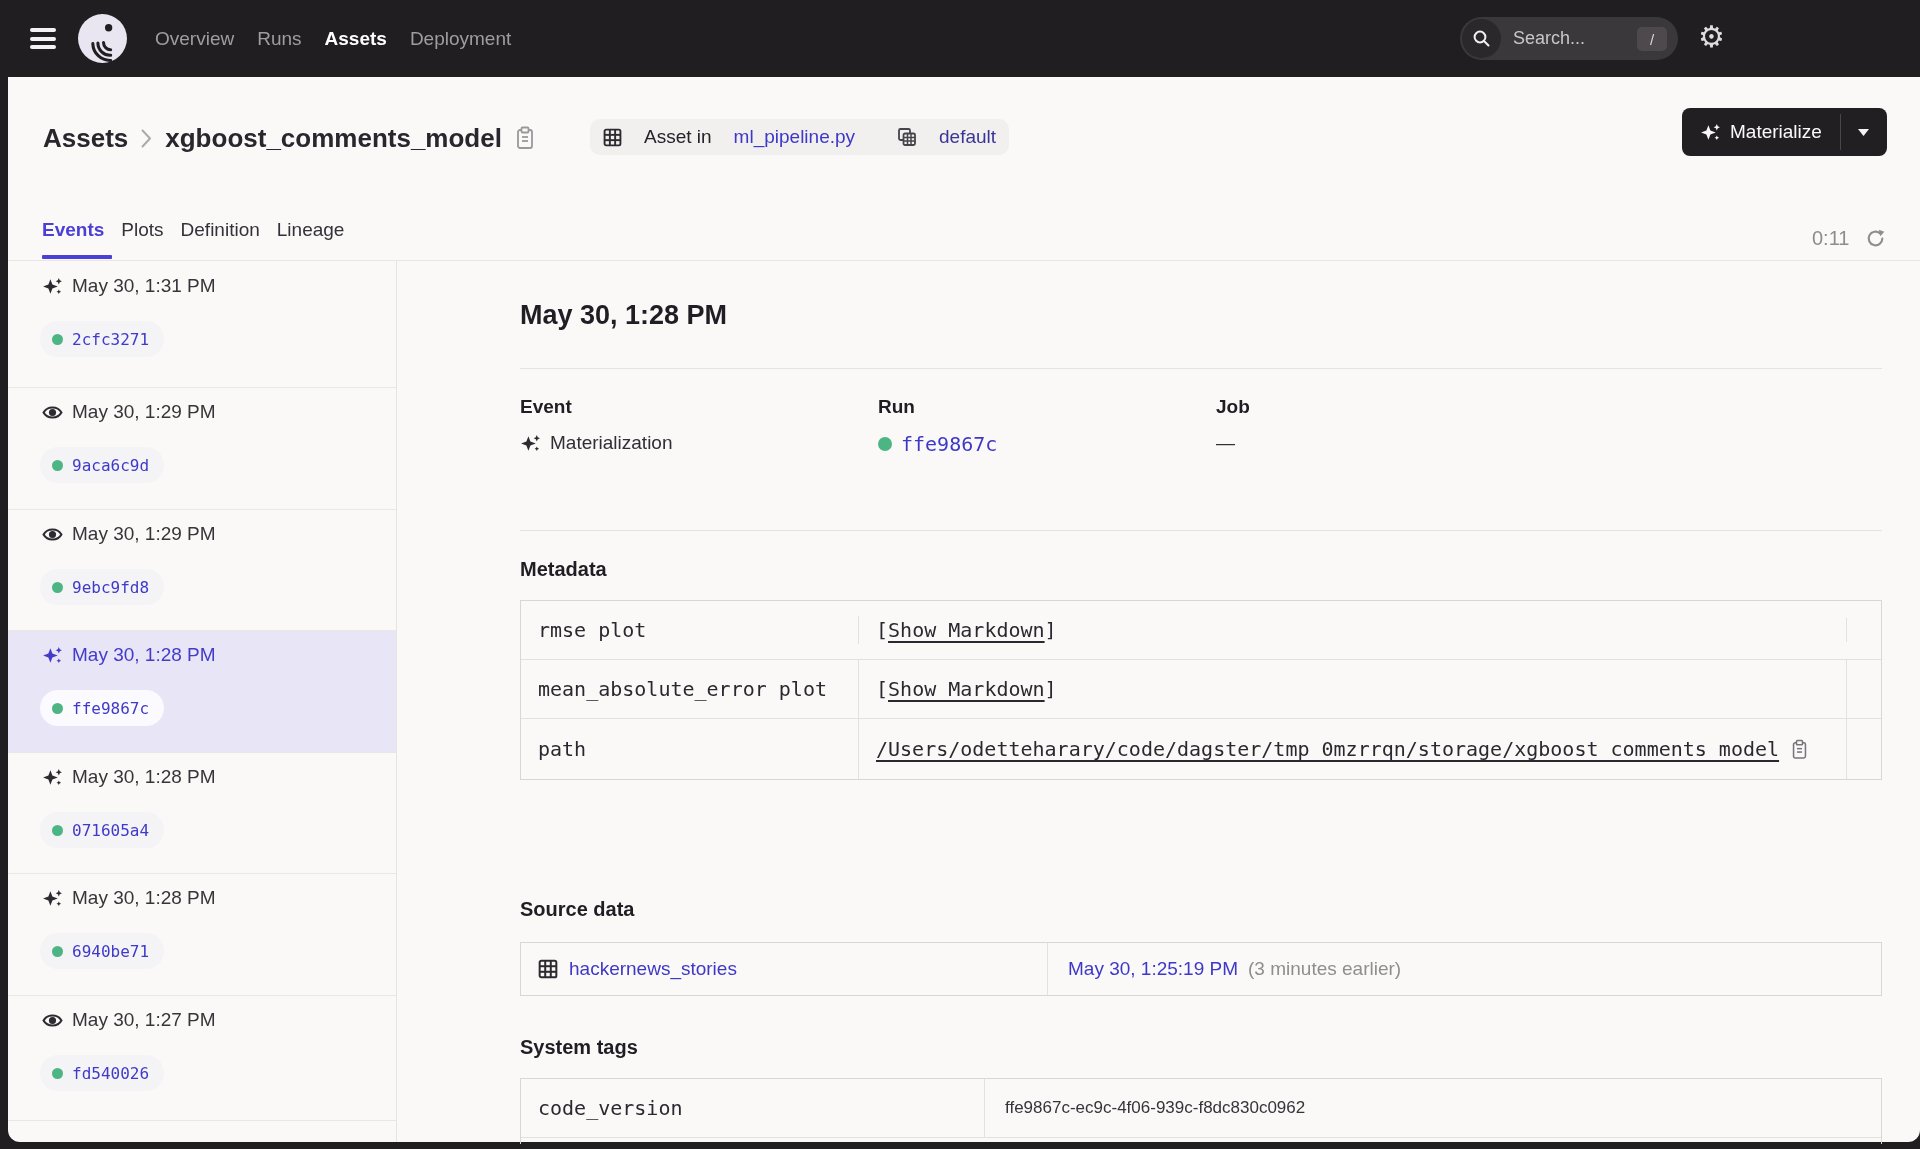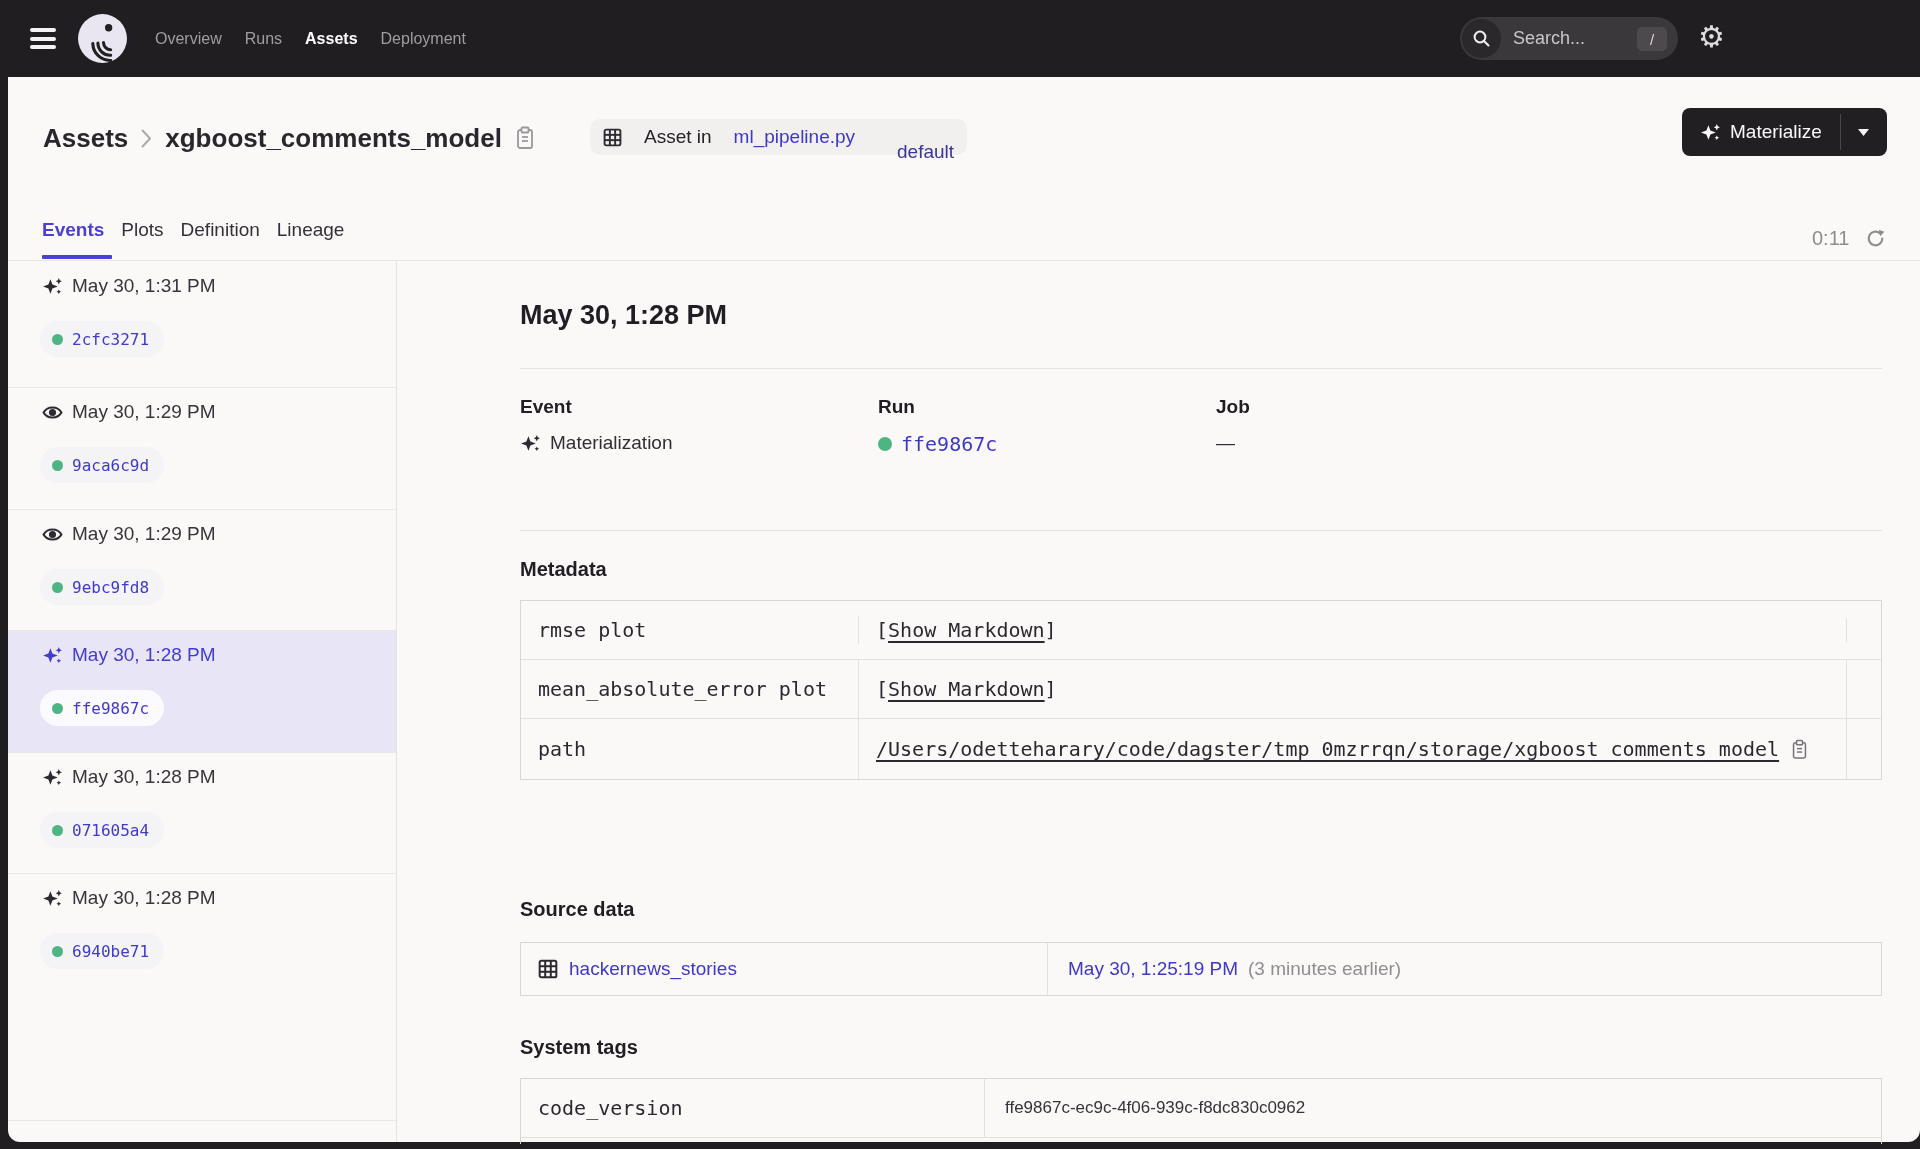--- a/index.html
+++ b/index.html
@@ -6,21 +6,21 @@
   .stage{position:relative;width:1920px;height:1149px;background:#211E21;
          font-family:"Liberation Sans",sans-serif;overflow:hidden;}
   .mono{font-family:"DejaVu Sans Mono",monospace;}
 
   
   .topnav{position:absolute;left:0;top:0;width:1920px;height:77px;background:#211E21;}
   .hamburger{position:absolute;left:30px;top:28px;width:28px;height:22px;cursor:pointer;}
   .hamburger span{display:block;width:26px;height:4px;background:#F4F2F4;border-radius:2px;margin-bottom:4.5px;}
   .logo{position:absolute;left:77px;top:13px;width:51px;height:51px;}
   .navlinks{position:absolute;left:155px;top:0;height:77px;display:flex;align-items:center;gap:23px;}
-  .navlink{font-size:16px;color:#A09CA0;cursor:pointer;}
+  .navlink{font-size:19px;color:#A09CA0;cursor:pointer;}
   .navlink.active{color:#FFFFFF;font-weight:700;}
   .searchpill{position:absolute;left:1460px;top:17px;width:218px;height:43px;border-radius:22px;
               background:#3B383B;display:flex;align-items:center;}
   .searchcircle{width:39px;height:39px;border-radius:50%;background:#2B282B;margin-left:2px;
                 display:flex;align-items:center;justify-content:center;}
   .searchinput{background:transparent;border:none;outline:none;width:110px;margin-left:10px;
                font-family:"Liberation Sans",sans-serif;font-size:18px;color:#C9C6C9;}
   .searchinput::placeholder{color:#C9C6C9;opacity:1;}
   .slashkey{position:absolute;right:11px;top:10px;width:30px;height:24px;background:#4D494D;border-radius:5px;
             color:#D8D5D8;font-size:15px;display:flex;align-items:center;justify-content:center;}
@@ -30,21 +30,21 @@
   .content{position:absolute;left:8px;top:77px;width:1912px;height:1065px;background:#FAF9F7;
            border-radius:0 0 12px 12px;}
 
   
   .crumbrow{position:absolute;left:43px;top:112px;height:52px;display:flex;align-items:center;gap:13px;}
   .crumb{font-size:26px;font-weight:600;color:#2A262E;cursor:pointer;}
   .pill{position:absolute;height:36px;border-radius:10px;background:#F1F0EE;display:flex;align-items:center;
         padding:0 13px;gap:22px;font-size:19px;color:#26222A;cursor:pointer;}
   .pill .link{color:#3E38C8;}
   .pill1{left:590px;top:119px;}
-  .pill2{left:884px;top:119px;color:#3A3596;font-weight:500;flex-direction:column;}
+  .pill2{left:884px;top:119px;color:#3A3596;font-weight:500;}
   .matbtn{position:absolute;left:1682px;top:108px;height:48px;background:#221F22;border-radius:8px;
           display:flex;align-items:stretch;color:#FAF9FA;cursor:pointer;}
   .matmain{display:flex;align-items:center;gap:9px;padding:0 18px;font-size:19px;font-weight:500;}
   .matdiv{width:1px;background:#4A464A;margin:6px 0;}
   .matcaret{width:46px;display:flex;align-items:center;justify-content:center;}
 
   
   .tabs{position:absolute;left:42px;top:219px;display:flex;gap:17px;}
   .tab{font-size:19px;color:#35313A;cursor:pointer;}
   .tab.active{color:#4B3FD6;font-weight:700;}
@@ -293,20 +293,32 @@
       <path d="M16 2 L16.9 4.1 L19 5 L16.9 5.9 L16 8 L15.1 5.9 L13 5 L15.1 4.1 Z"></path>
       <path d="M16 12.8 L16.7 14.3 L18.2 15 L16.7 15.7 L16 17.2 L15.3 15.7 L13.8 15 L15.3 14.3 Z"></path>
     </svg>
     <div class="rtime">May 30, 1:28 PM</div>
     <div class="runbadge">
       <span class="gdot"></span>
       <span class="rid">6940be71</span>
     </div>
   </div>
 
+  <div class="srow" style="top:995px;height:125px;">
+    <div class="rowdiv"></div>
+    <svg class="ricon" viewBox="0 0 20 20">
+      <path d="M1.5 10 C5 3.6 15 3.6 18.5 10 C15 16.4 5 16.4 1.5 10 Z" fill="none" stroke="currentColor" stroke-width="2"></path>
+      <circle cx="10" cy="10" r="3.4" fill="currentColor"></circle>
+    </svg>
+    <div class="rtime">May 30, 1:27 PM</div>
+    <div class="runbadge">
+      <span class="gdot"></span>
+      <span class="rid">fd540026</span>
+    </div>
+  </div>
 
   <div class="srow" style="top:1120px;height:22px;">
     <div class="rowdiv"></div>
   </div>
 
   <div class="dtitle">May 30, 1:28 PM</div>
   <div class="hrule" style="top:368px;"></div>
 
   <div class="collabel" style="left:520px;">Event</div>
   <div class="collabel" style="left:878px;">Run</div>

